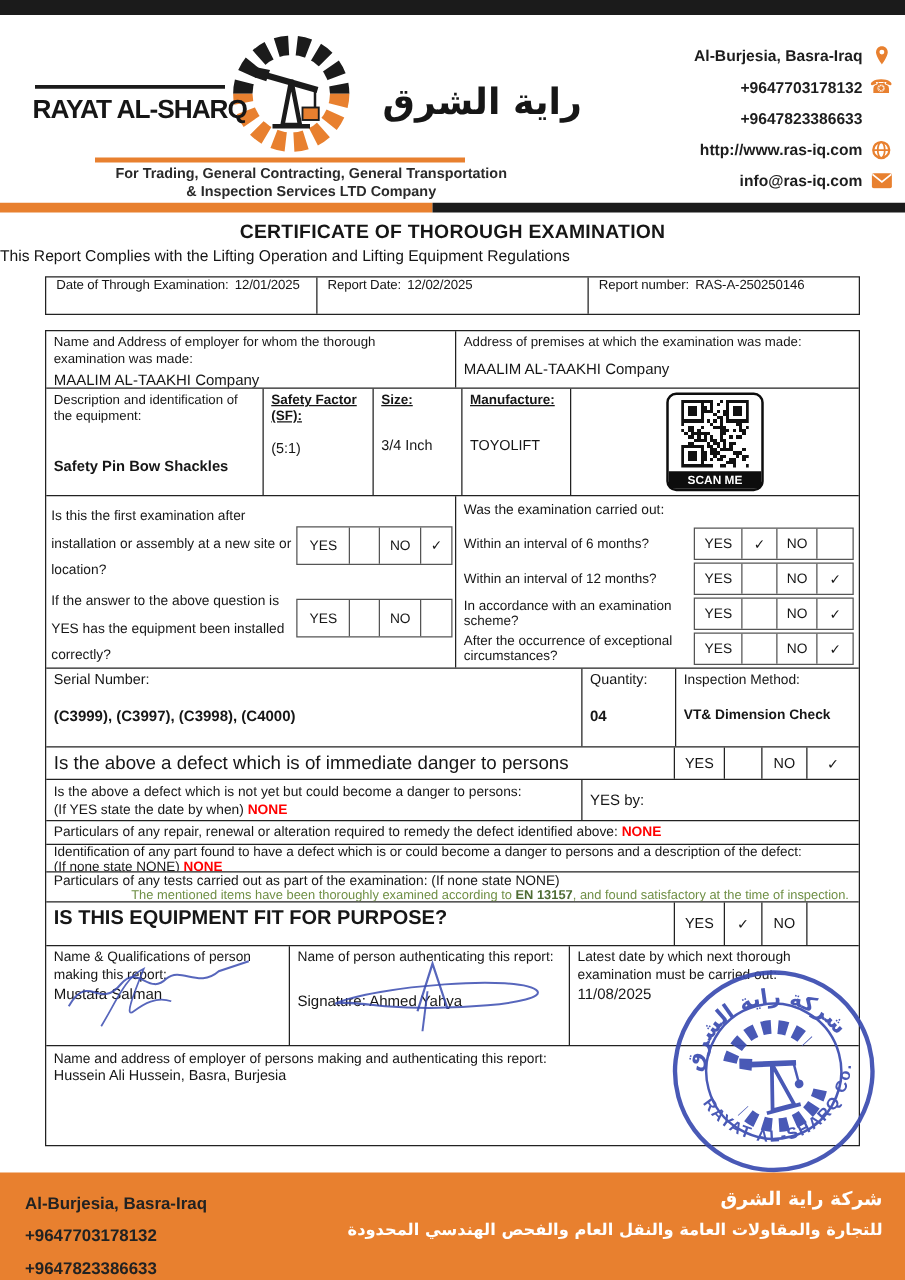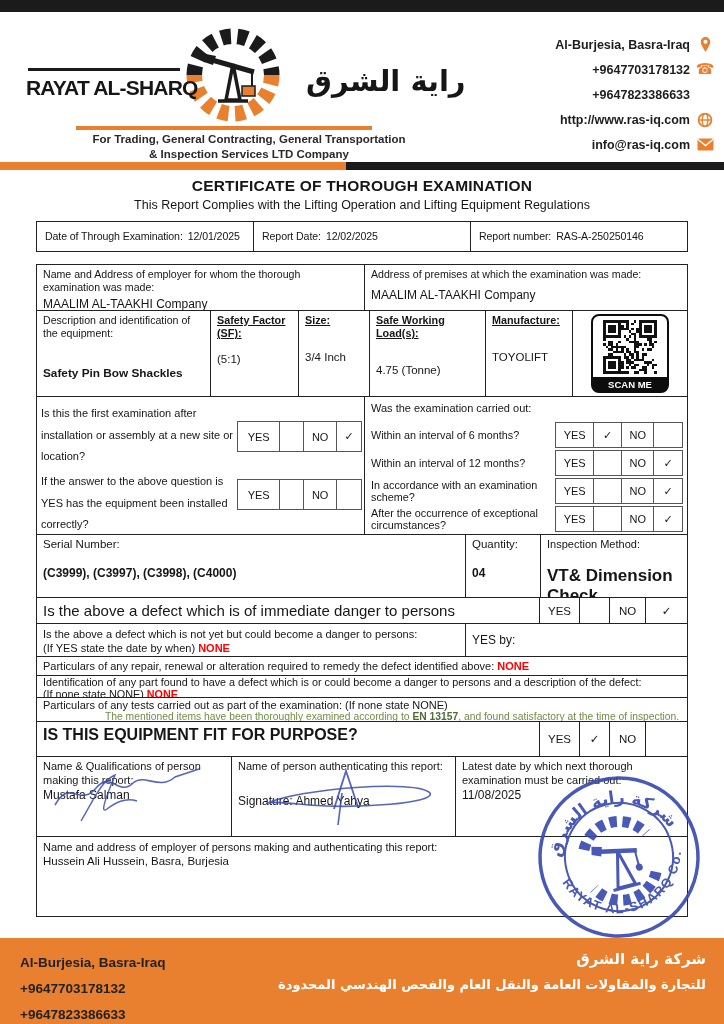--- a/index.html
+++ b/index.html
@@ -18,24 +18,24 @@
   .tagline{position:absolute;left:0;top:116px;width:470px;text-align:center;font-weight:bold;font-size:11.5px;line-height:15px;color:#2a2a2a}
   .contacts{position:absolute;right:10px;top:20px}
   .c-row{display:flex;justify-content:flex-end;align-items:center;height:25px;font-size:12.5px;font-weight:bold;color:#1d1d1d}
   .c-ico{width:18px;height:17px;margin-left:6px;display:flex;align-items:center;justify-content:center}
   .uico{color:var(--orange);font-family:"DejaVu Sans",sans-serif;font-size:15px;line-height:15px}
   .divider{display:flex;height:8px}
   .d-orange{width:346px;background:var(--orange)}
   .d-black{flex:1;background:#1b1b1b}
   
   .title{margin-top:7px;text-align:center;font-size:15.5px;font-weight:bold;letter-spacing:.2px}
-  .subtitle{text-align:center;font-size:12.5px;margin-top:3px}
+  .subtitle{text-align:left;font-size:12.5px;margin-top:3px}
   
   .meta{margin:9px 36px 0;display:flex;border:1.4px solid #222;height:31px}
-  .m-cell{flex:1;display:flex;align-items:center;gap:5px;padding:0 8px;font-size:10.8px;letter-spacing:-.1px;border-left:1.2px solid #222;white-space:nowrap;overflow:hidden}
+  .m-cell{flex:1;display:flex;align-items:flex-start;gap:5px;padding:0 8px;font-size:10.8px;letter-spacing:-.1px;border-left:1.2px solid #222;white-space:nowrap;overflow:hidden}
   .m-cell:first-child{border-left:none}
   
   .doc{margin:12px 36px 0;border:1.4px solid #222}
   .r{display:flex;border-top:1.2px solid #222}
   .r:first-child{border-top:none}
   .c{padding:3px 6px;border-left:1.2px solid #222;overflow:hidden}
   .c:first-child{border-left:none}
   .lb{font-size:10.6px;line-height:13px}
   .vl{font-size:12px}
   .b{font-weight:bold}
@@ -202,24 +202,20 @@
         <div class="lb">Description and identification of the equipment:</div>
         <div class="eq-val desc">Safety Pin Bow Shackles</div>
       </div>
       <div class="c eq-sf">
         <div class="uh">Safety Factor (SF):</div>
         <div class="eq-val" style="margin-top:13px">(5:1)</div>
       </div>
       <div class="c eq-size">
         <div class="uh">Size:</div>
         <div class="eq-val">3/4 Inch</div>
-      </div>
-      <div class="c eq-swl">
-        <div class="uh">Safe Working Load(s):</div>
-        <div class="eq-val">4.75 (Tonne)</div>
       </div>
       <div class="c eq-man">
         <div class="uh">Manufacture:</div>
         <div class="eq-val">TOYOLIFT</div>
       </div>
       <div class="c eq-qr">
         <div class="qrbox">
           <svg id="qr" width="54" height="54" viewBox="0 0 21 21" shape-rendering="crispEdges">
               <rect x="0" y="0" width="1" height="1" fill="#111"></rect>
               <rect x="1" y="0" width="1" height="1" fill="#111"></rect>
@@ -510,21 +506,21 @@
       <div class="c ser-1">
         <div class="lb" style="font-size:11.5px">Serial Number:</div>
         <div class="vl b ser-val">(C3999), (C3997), (C3998), (C4000)</div>
       </div>
       <div class="c ser-2">
         <div class="lb" style="font-size:11.5px">Quantity:</div>
         <div class="vl b ser-val">04</div>
       </div>
       <div class="c ser-3">
         <div class="lb" style="font-size:11px">Inspection Method:</div>
-        <div class="vl b ser-val" style="font-size:17px">VT&amp; Dimension Check</div>
+        <div class="vl b ser-val" style="font-size:11px">VT&amp; Dimension Check</div>
       </div>
     </div>
 
     <div class="r r-d1">
       <div class="c grow">
         <span class="lb" style="font-size:15px">Is the above a defect which is of immediate danger to persons</span>
       </div>
       <div class="c ckc ck-yes">YES</div>
       <div class="c ckc ck-m1 mk"></div>
       <div class="c ckc ck-no">NO</div>

